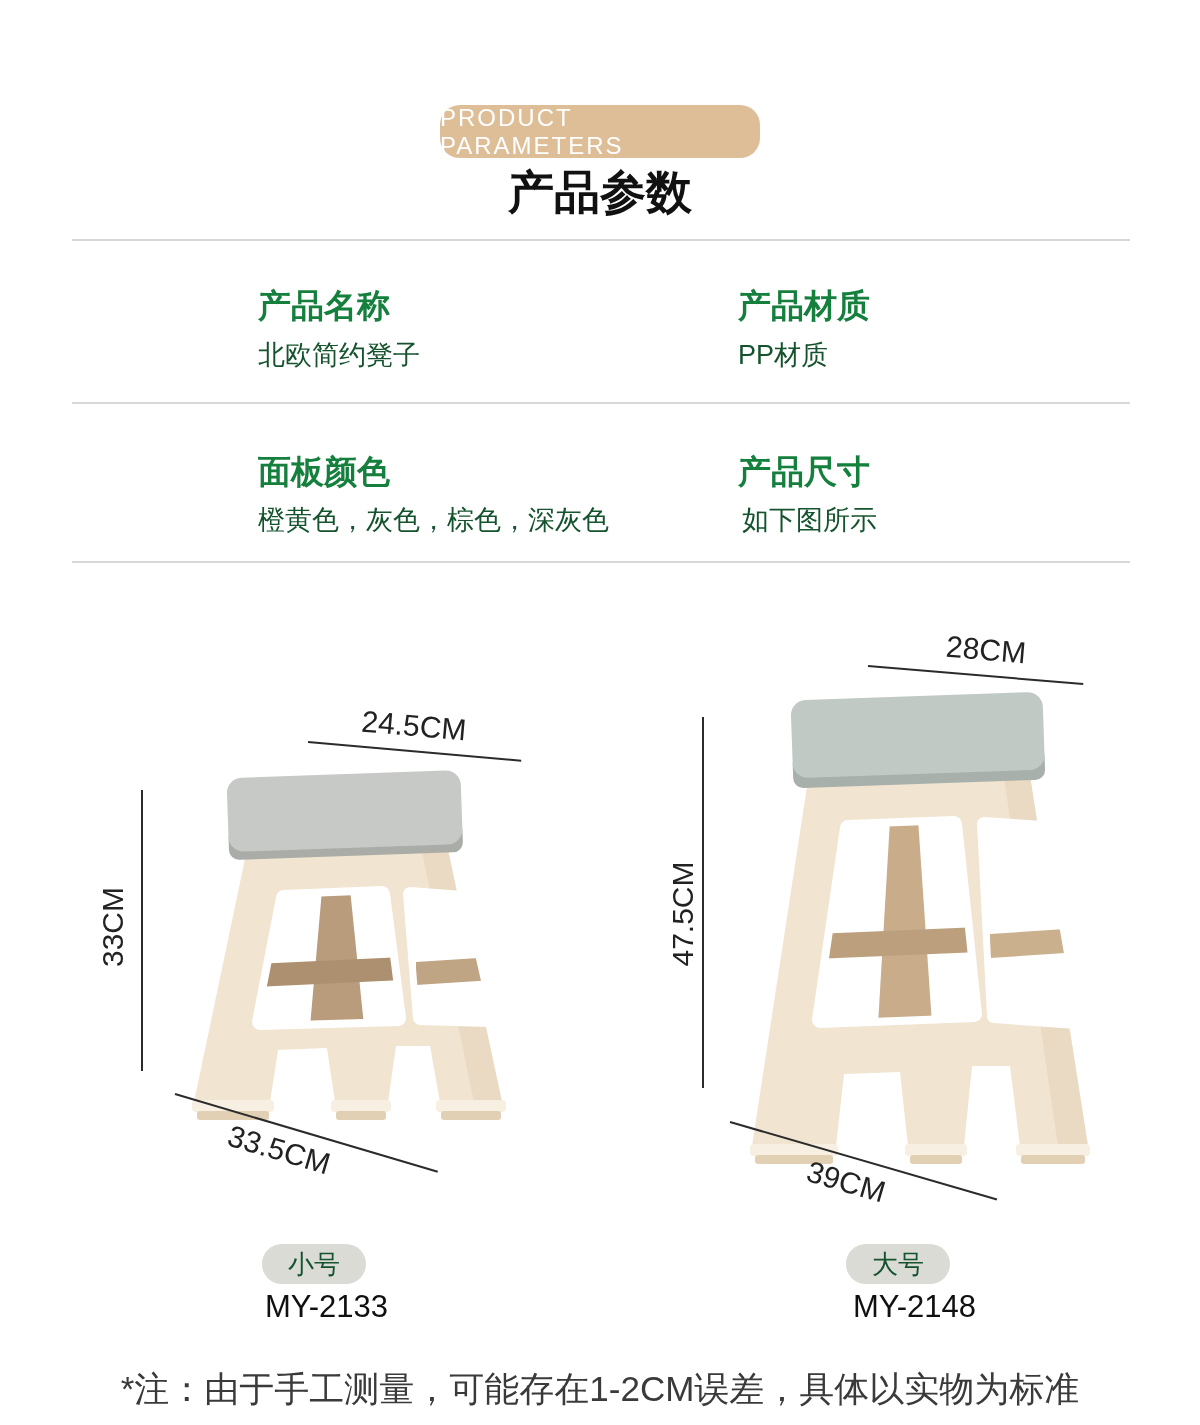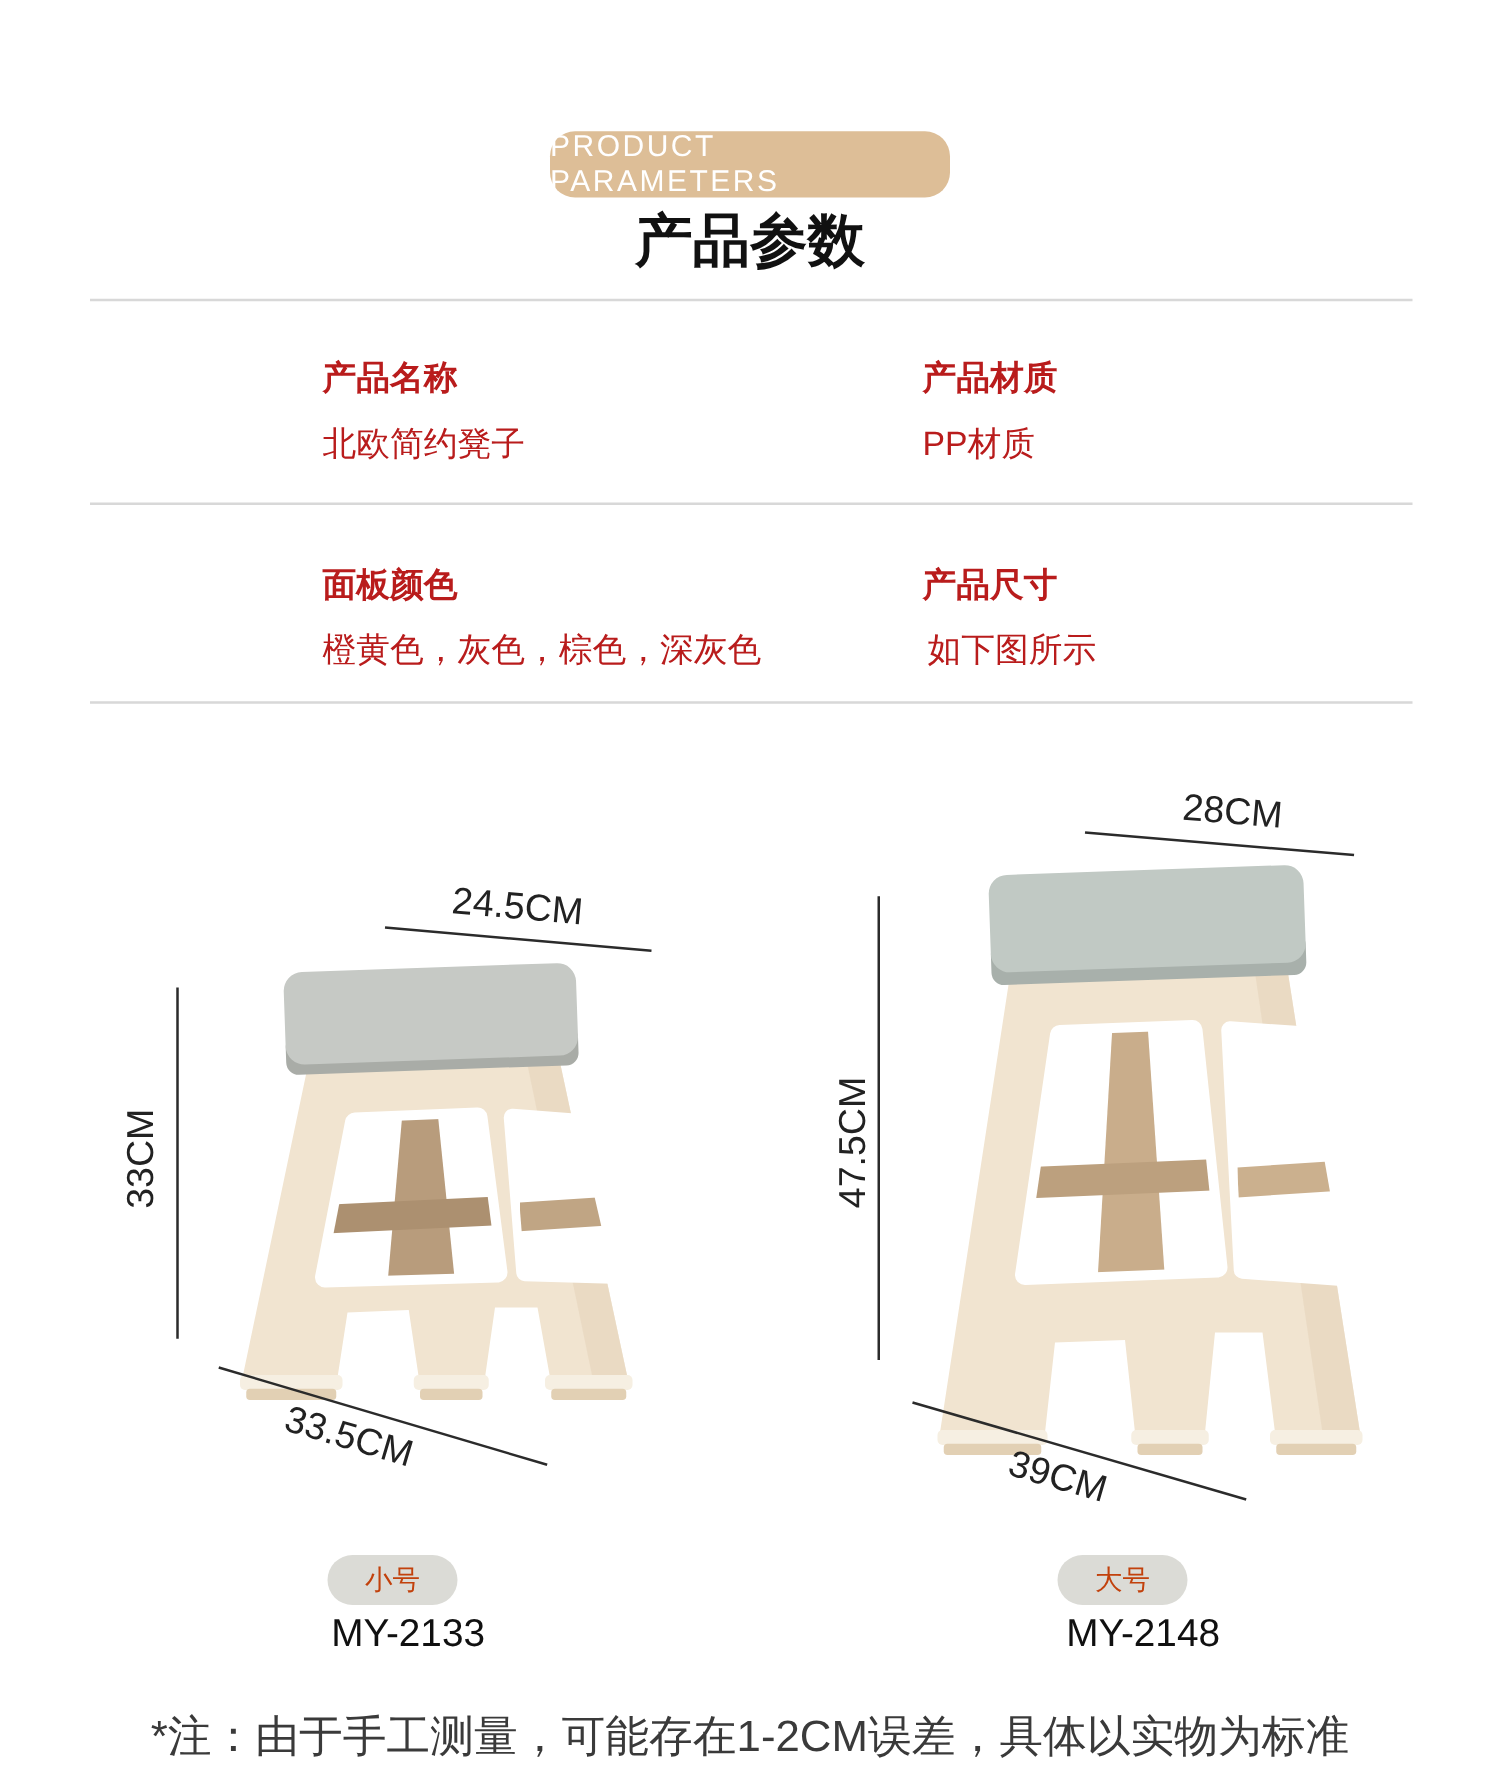--- a/index.html
+++ b/index.html
@@ -11,32 +11,32 @@
   
   .banner{left:440px;top:105px;width:320px;height:53px;background:#DDBE97;border-radius:20px;
           display:flex;align-items:center;justify-content:center;}
   .banner span{color:#ffffff;font-size:24px;letter-spacing:2px;font-weight:400;}
 
   .page-title{left:0;top:162px;width:1200px;text-align:center;font-size:46px;font-weight:700;color:#111111;}
 
   .divider{left:72px;width:1058px;height:2px;background:#D8D8D8;}
 
   
-  .spec-label{font-size:27px;font-weight:700;color:#b91c1c;white-space:nowrap;}
-  .spec-value{font-size:27px;font-weight:400;color:#b91c1c;white-space:nowrap;}
+  .spec-label{font-size:33px;font-weight:700;color:#15803d;white-space:nowrap;}
+  .spec-value{font-size:27px;font-weight:400;color:#14532d;white-space:nowrap;}
 
   
   .dim-line{background:#2b2b2b;height:2px;transform-origin:left center;}
   .dim-line-v{background:#2b2b2b;width:2px;}
   .dim-label{font-size:30px;color:#222222;text-align:center;white-space:nowrap;}
 
   
   .size-badge{width:104px;height:40px;border-radius:20px;background:#DBDBD6;
               display:flex;align-items:center;justify-content:center;
-              font-size:22px;color:#c2410c;}
+              font-size:26px;color:#14532d;}
   .model-number{width:150px;text-align:right;font-size:31px;color:#101010;}
 
   .note{left:0;top:1366px;width:1200px;text-align:center;font-size:35px;color:#3a3a3a;}
 </style>
 </head>
 <body>
 
 <div class="page">
 
   <div class="abs banner">

